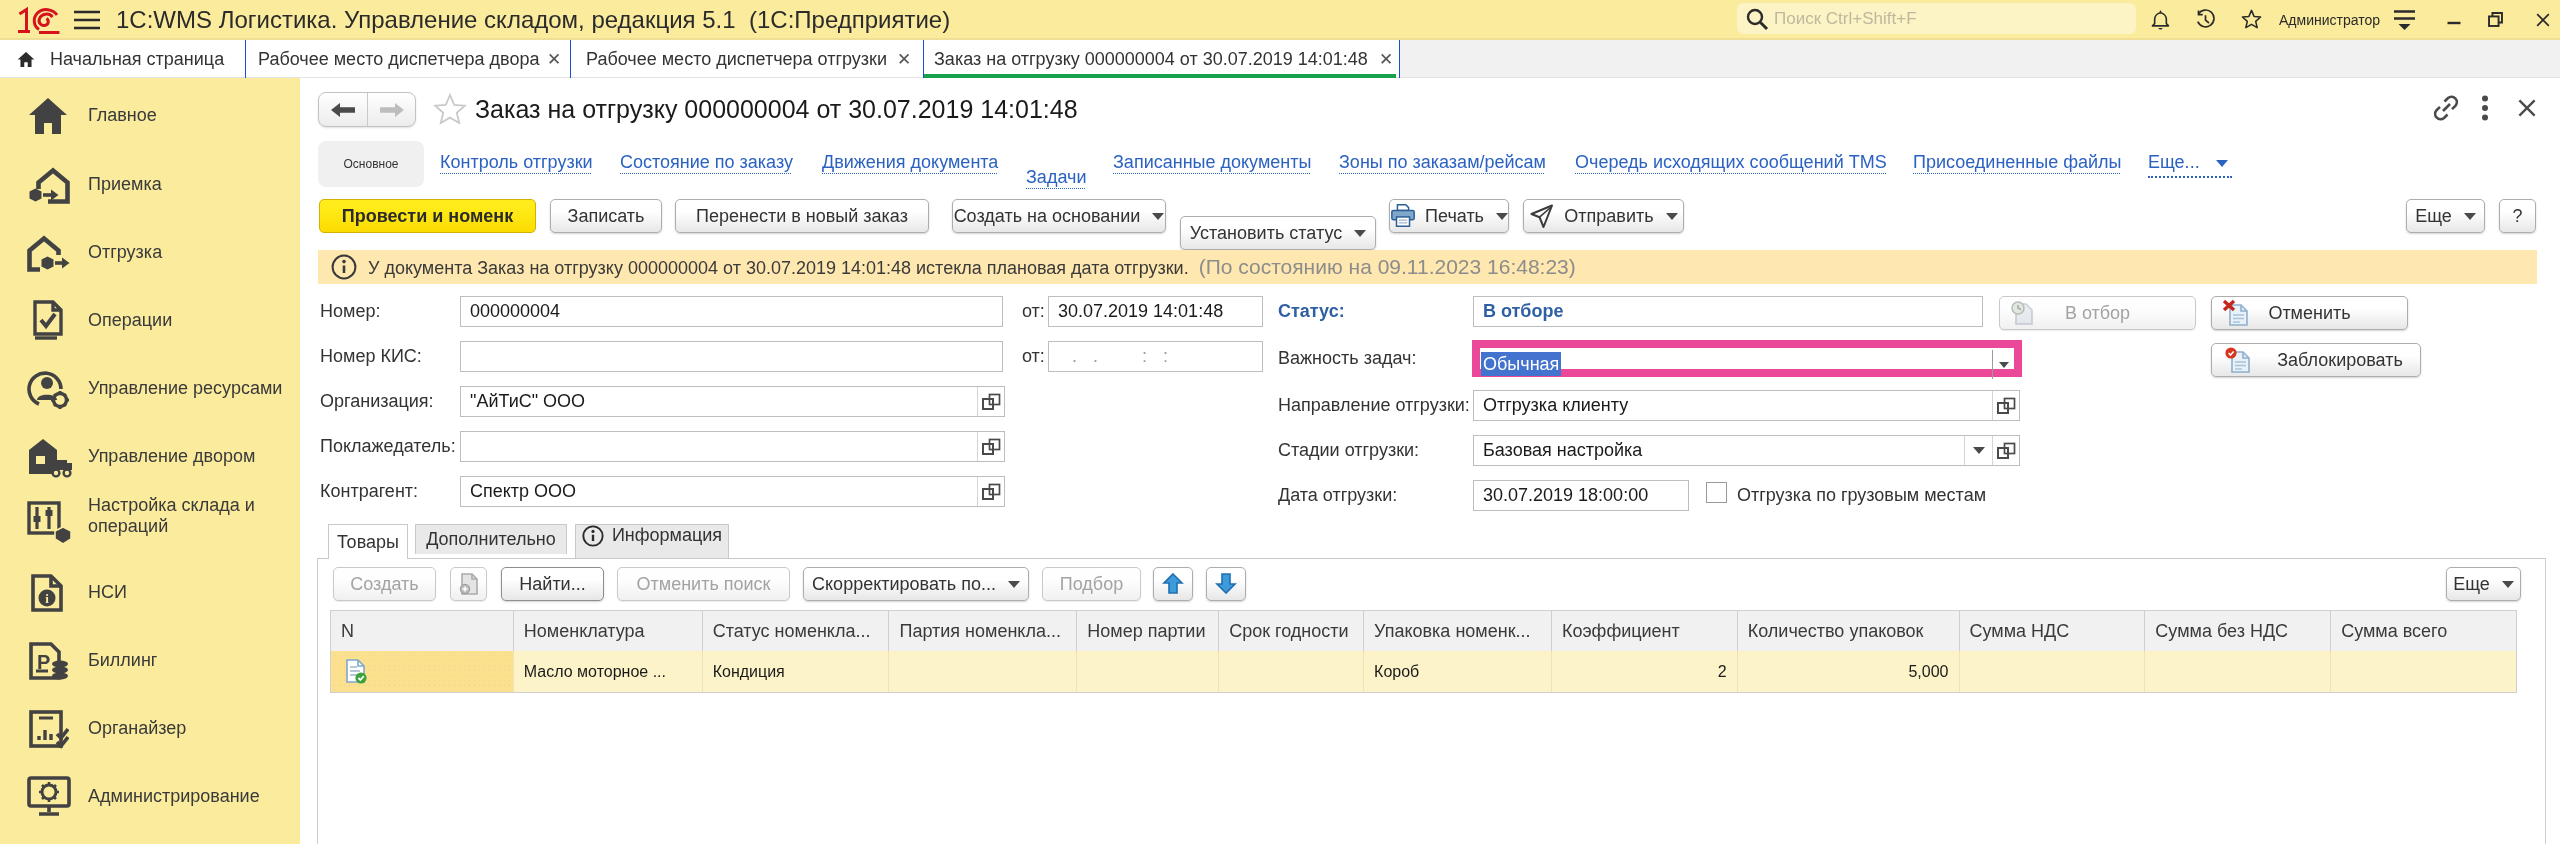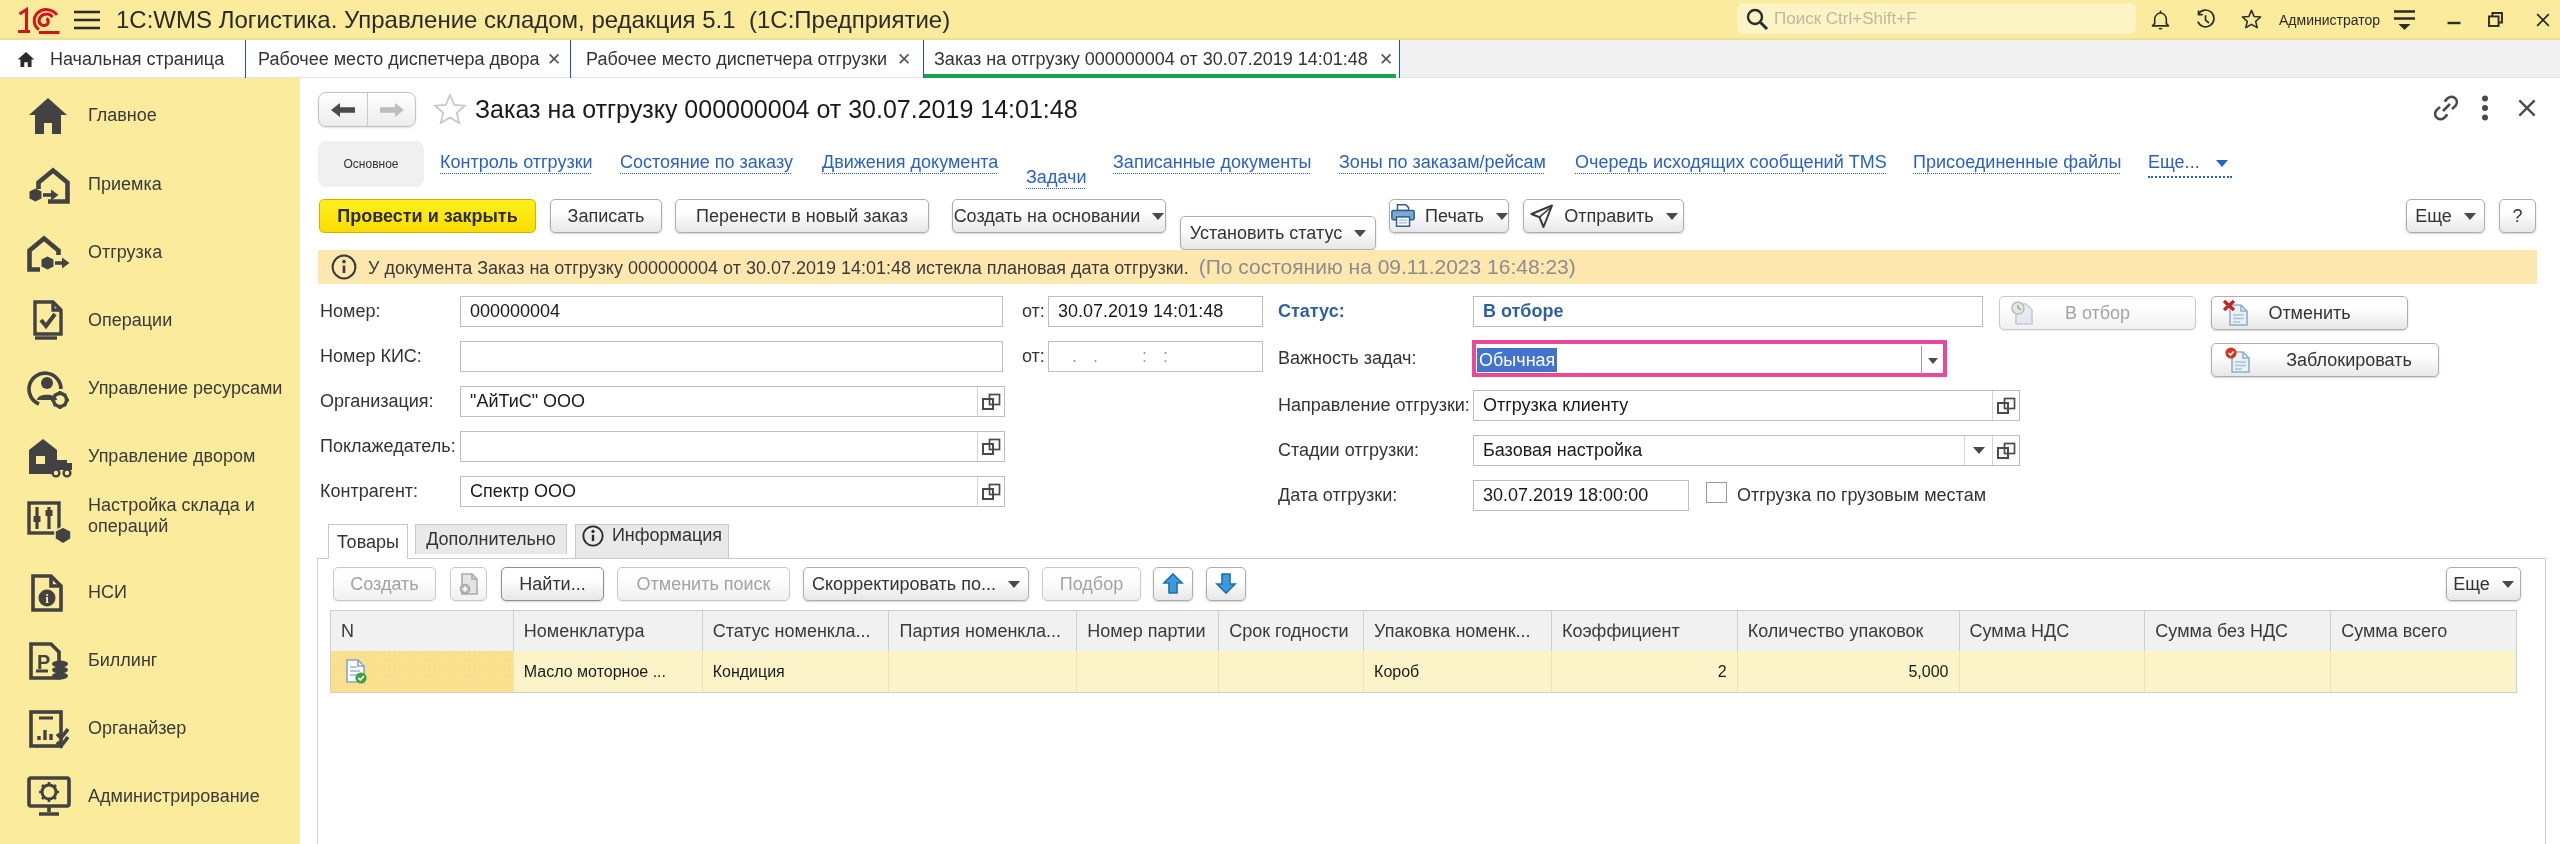--- a/index.html
+++ b/index.html
@@ -270,21 +270,21 @@
   <div class="link" style="left:620px;top:152px">Состояние по заказу</div>
   <div class="link" style="left:822px;top:152px">Движения документа</div>
   <div class="link" style="left:1026px;top:167px">Задачи</div>
   <div class="link" style="left:1113px;top:152px">Записанные документы</div>
   <div class="link" style="left:1339px;top:152px">Зоны по заказам/рейсам</div>
   <div class="link" style="left:1575px;top:152px">Очередь исходящих сообщений TMS</div>
   <div class="link" style="left:1913px;top:152px">Присоединенные файлы</div>
   <div class="link" style="left:2148px;top:152px;text-decoration:none;border-bottom:2px dotted #2B62C1;padding-right:32px;padding-bottom:3px">Еще...
     <span style="position:absolute;right:4px;top:8px;width:0;height:0;border-left:6px solid transparent;border-right:6px solid transparent;border-top:7px solid #2B62C1"></span></div>
 
-  <div class="btn" style="left:319px;top:199px;width:217px;background:linear-gradient(#FFEC1A 20%,#FBDC00);border-color:#D3B100;font-weight:bold;color:#2b2b2b;box-shadow:none">Провести и закрыть</div>
+  <div class="btn" style="left:319px;top:199px;width:217px;background:linear-gradient(#FFEC1A 20%,#FBDC00);border-color:#D3B100;font-weight:bold;color:#2b2b2b;box-shadow:none">Провести и номенк</div>
   <div class="btn" style="left:550px;top:199px;width:112px">Записать</div>
   <div class="btn" style="left:675px;top:199px;width:254px">Перенести в новый заказ</div>
   <div class="btn" style="left:952px;top:199px;width:214px">Создать на основании<span class="car"></span></div>
   <div class="btn" style="left:1180px;top:216px;width:196px">Установить статус<span class="car"></span></div>
   <div class="btn" style="left:1389px;top:199px;width:120px">
     <svg width="28" height="26" viewBox="0 0 28 26" style="margin-right:9px">
       <path d="M8 1 H17 L20 4 V7 H8 Z" fill="#fff" stroke="#2C5F93" stroke-width="1.6"></path>
       <rect x="2" y="7" width="24" height="10" rx="1.5" fill="#7FA8CC" stroke="#2C5F93" stroke-width="1.6"></rect>
       <rect x="7" y="14" width="14" height="10" fill="#fff" stroke="#2C5F93" stroke-width="1.6"></rect>
       <path d="M9.5 17.5 H18.5 M9.5 20.5 H18.5" stroke="#9DB6CC" stroke-width="1.4"></path>
@@ -351,27 +351,27 @@
     </svg>В отбор</div>
   <div class="btn" style="left:2211px;top:296px;width:197px">
     <svg width="28" height="28" viewBox="0 0 28 28" style="position:absolute;left:10px;top:2px">
       <path d="M8 6 H19 L25 12 V26 H8 Z" fill="#E8F0F8" stroke="#8FAFCC" stroke-width="1.6"></path>
       <path d="M19 6 V12 H25" fill="none" stroke="#8FAFCC" stroke-width="1.6"></path>
       <path d="M11 16 H22 M11 19.5 H22 M11 23 H18" stroke="#A8C2DA" stroke-width="1.6"></path>
       <path d="M2 2 L12 11 M12 2 L2 11" stroke="#C4261D" stroke-width="3.4"></path>
     </svg>Отменить</div>
 
   <div class="lab" style="left:1278px;top:348px">Важность задач:</div>
-  <div class="abs" style="left:1472px;top:340px;width:475px;height:37px;border:4px solid #ec4899;background:#fff">
+  <div class="abs" style="left:1472px;top:340px;width:550px;height:37px;border:8px solid #ec4899;background:#fff">
     <div style="position:absolute;left:1px;top:4px;height:24px;background:#4273CE;color:#fff;font-size:18px;display:flex;align-items:center;padding:0 2px">Обычная</div>
     <div style="position:absolute;right:0;top:2px;width:22px;height:29px;border-left:1px solid #9a9a9a;display:flex;align-items:center;justify-content:center">
       <span style="width:0;height:0;border-left:5px solid transparent;border-right:5px solid transparent;border-top:6px solid #4a4a4a"></span>
     </div>
   </div>
-  <div class="btn" style="left:2211px;top:343px;width:228px;padding-left:48px">
+  <div class="btn" style="left:2211px;top:343px;width:210px;padding-left:48px">
     <svg width="28" height="28" viewBox="0 0 28 28" style="position:absolute;left:12px;top:2px">
       <path d="M8 6 H19 L25 12 V26 H8 Z" fill="#E8F0F8" stroke="#8FAFCC" stroke-width="1.6"></path>
       <path d="M19 6 V12 H25" fill="none" stroke="#8FAFCC" stroke-width="1.6"></path>
       <path d="M11 16 H22 M11 19.5 H22 M11 23 H18" stroke="#A8C2DA" stroke-width="1.6"></path>
       <circle cx="7" cy="7" r="5.6" fill="#D8351F"></circle>
       <path d="M4.6 7 L6.5 9 L9.6 5.4" stroke="#fff" stroke-width="1.6" fill="none"></path>
     </svg>Заблокировать</div>
 
   <div class="lab" style="left:1278px;top:395px">Направление отгрузки:</div>
   <div class="inp" style="left:1473px;top:390px;width:547px">Отгрузка клиенту<div class="refzone">

